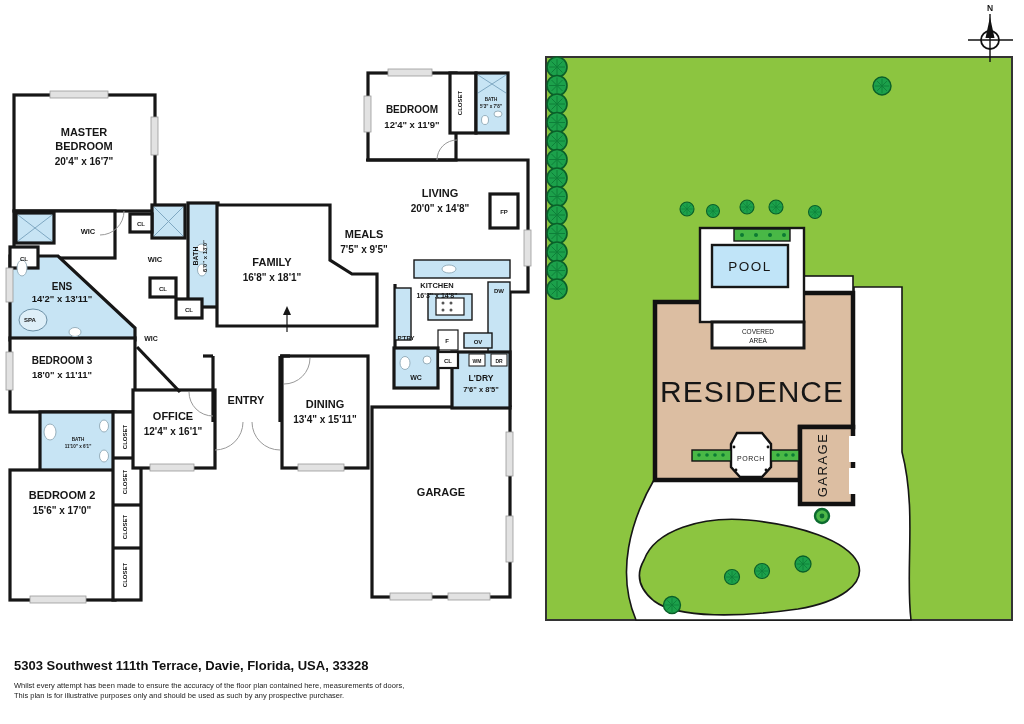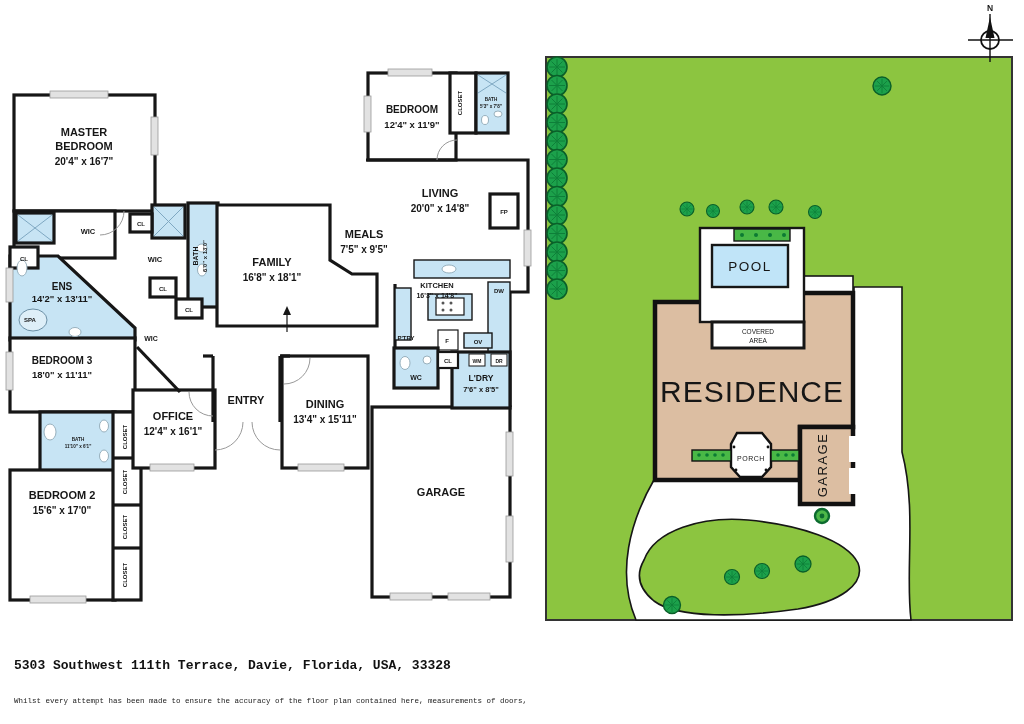--- a/index.html
+++ b/index.html
@@ -22,21 +22,21 @@
   .site-sm{font-size:6.5px;font-weight:500}
   .site-porch{font-size:7px;font-weight:500;letter-spacing:.5px}
   .wall{stroke:#161616;stroke-width:3.2;fill:#fff;}
   .wallb{stroke:#161616;stroke-width:3.2;fill:#C7E4F4;}
   .wline{stroke:#161616;stroke-width:3.2;fill:none;}
   .thin{stroke:#161616;stroke-width:1.4;}
   .win{fill:#e2e2e2;stroke:#9a9a9a;stroke-width:.8;}
   .door{stroke:#999;stroke-width:1;fill:none;}
   .fix{fill:#fff;stroke:#8fa8b5;stroke-width:.9;}
   .xline{stroke:#7FA8C2;stroke-width:1;}
-  #footer{position:absolute;left:14px;top:658px;font-family:Liberation Mono, monospace;}
+  #footer{position:absolute;left:14px;top:658px;}
   #addr{font-size:13px;font-weight:700;color:#111;}
   .disc{font-size:7.5px;line-height:9.5px;color:#222;}
 </style>
 </head>
 <body>
 
 <div id="canvas">
 <svg width="1024" height="724" viewBox="0 0 1024 724">
 
   <defs>
@@ -312,15 +312,16 @@
     <text x="448" y="363" class="t6">CL</text>
     <text x="416" y="380" class="t7">WC</text>
     <text x="481" y="381" class="t8">L'DRY</text>
     <text x="481" y="392" class="t75">7'6" x 8'5"</text>
     <text x="441" y="496" class="t11">GARAGE</text>
   </g>
 </svg>
 
 <div id="footer">
   <div id="addr">5303 Southwest 111th Terrace, Davie, Florida, USA, 33328</div>
-  <div class="disc" style="margin-top:24px">Whilst every attempt has been made to ensure the accuracy of the floor plan contained here, measurements of doors,</div>
+  <div class="disc" style="margin-top:8px">Whilst every attempt has been made to ensure the accuracy of the floor plan contained here, measurements of doors,</div>
+  <div class="disc">This plan is for illustrative purposes only and should be used as such by any prospective purchaser.</div>
 </div>
 </div>
 
 </body></html>

